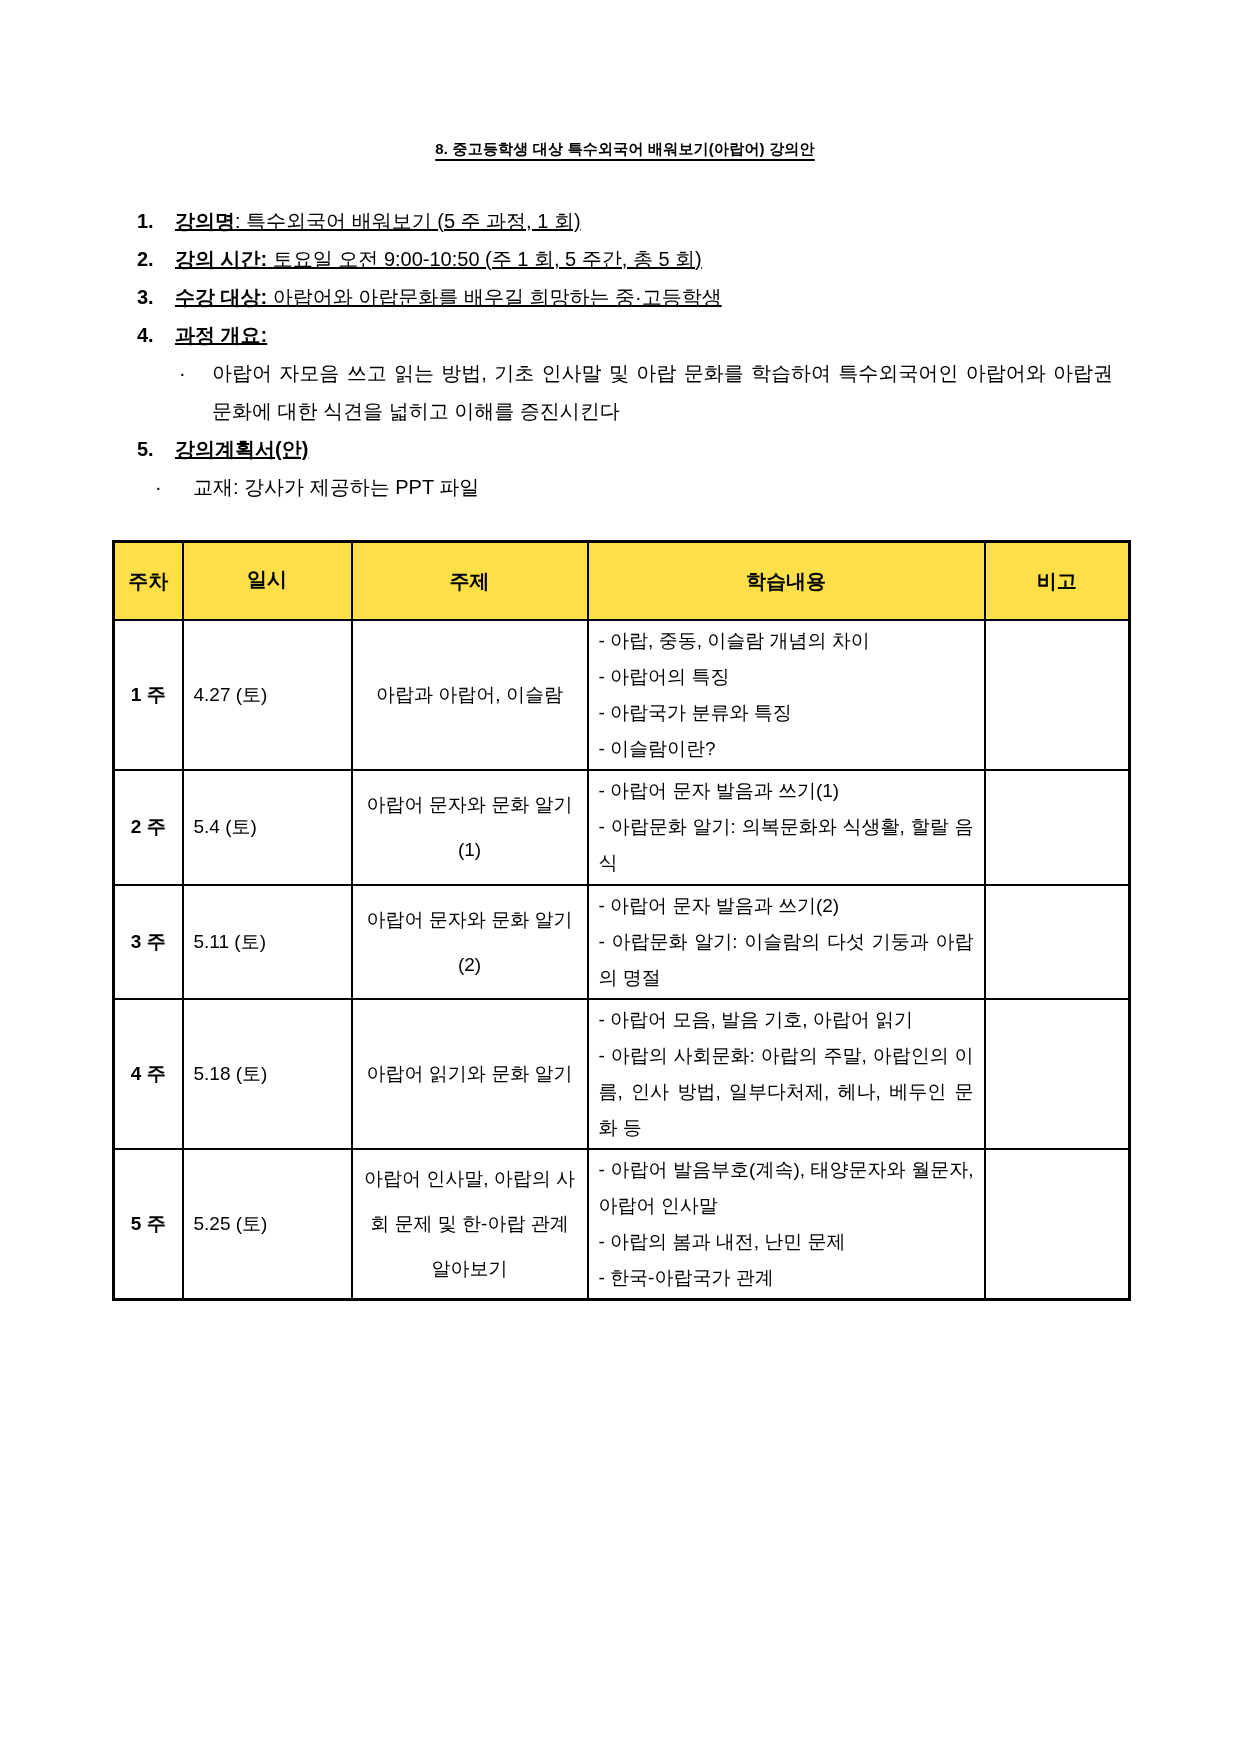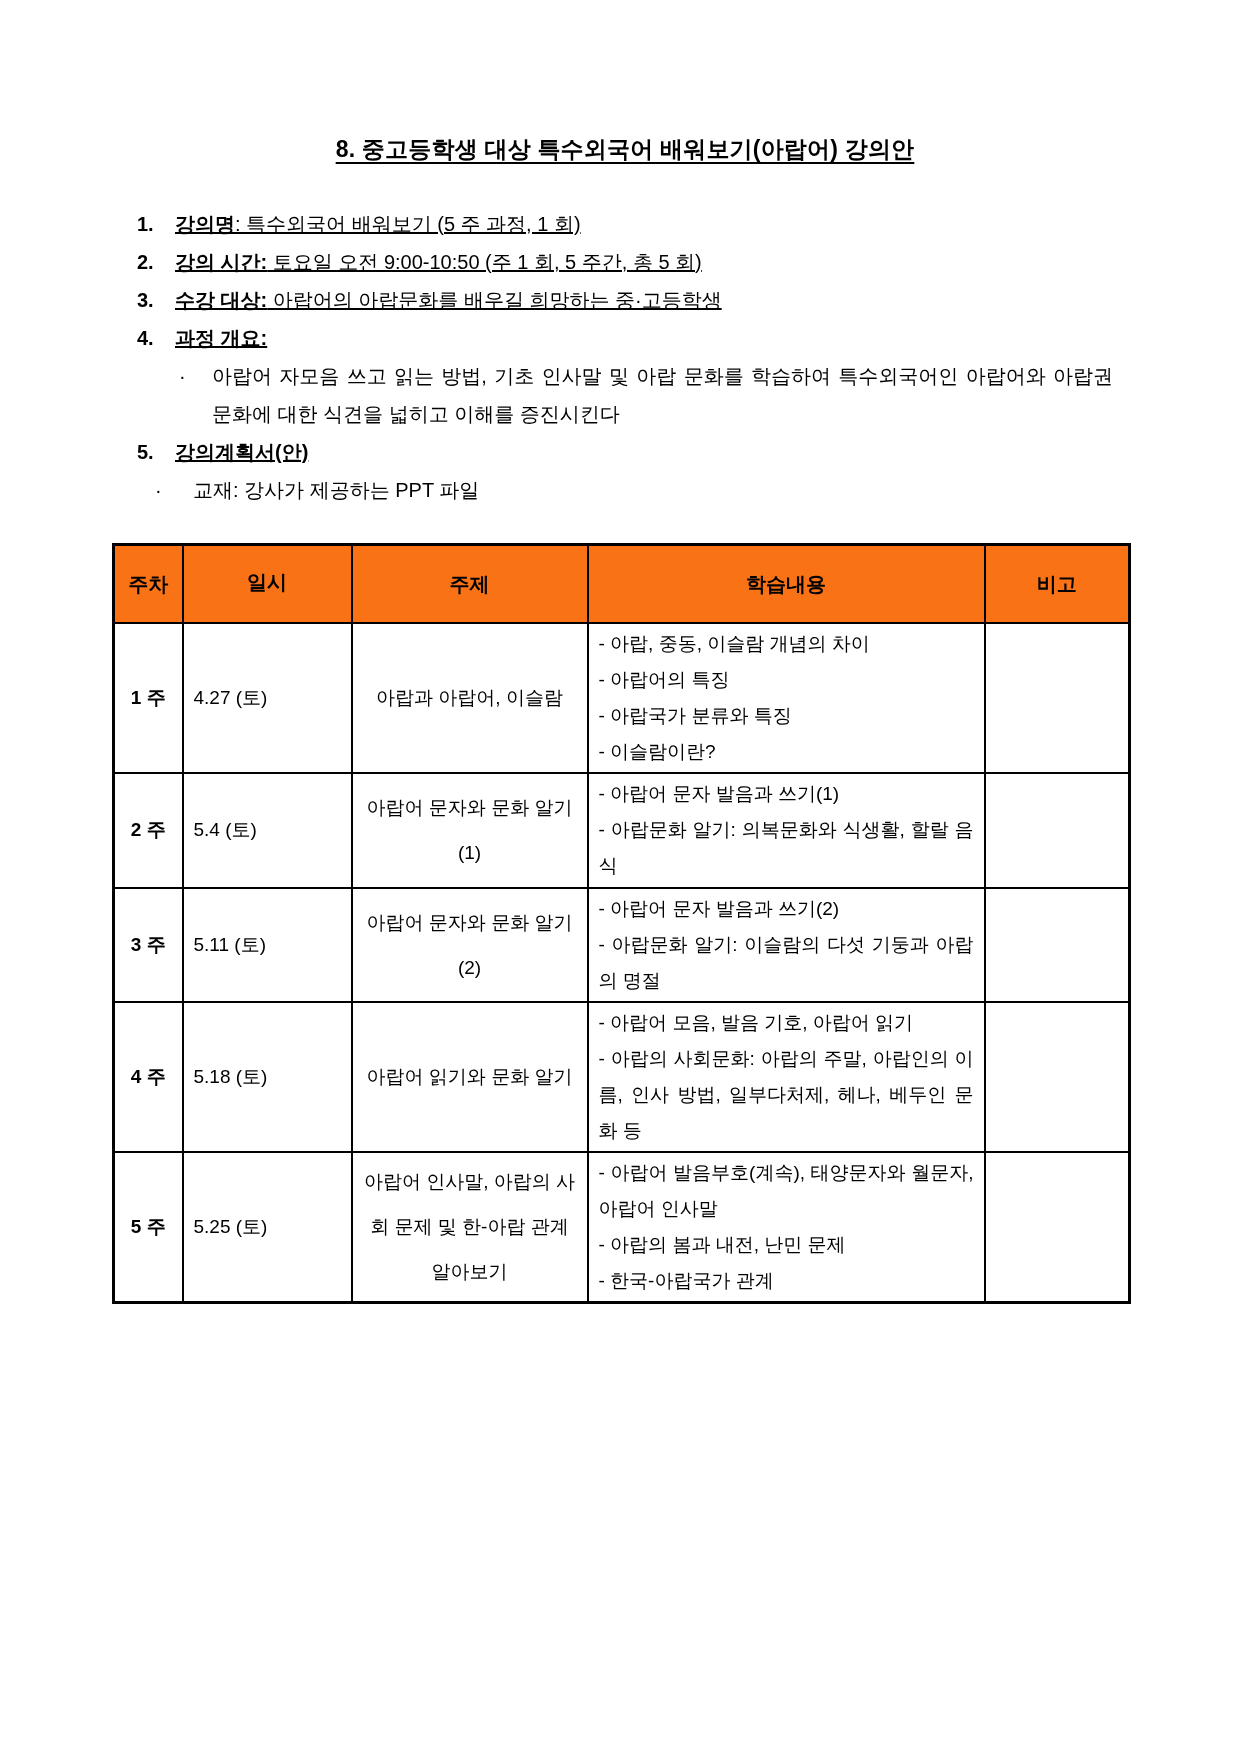--- a/index.html
+++ b/index.html
@@ -11,21 +11,21 @@
   }
   .page { position:relative; width:1240px; height:1755px; overflow:hidden; }
 
   
   .title-wrap {
     margin:130px 127px 0 137px;
     text-align:center;
     line-height:38px;
   }
   .title-wrap .title {
-    font-size:23px; font-weight:bold;
+    font-size:15px; font-weight:bold;
     text-decoration:underline;
     text-underline-offset:5px;
     text-decoration-thickness:2px;
     letter-spacing:0.2px;
   }
 
   
   .list { margin:34px 127px 0 137px; font-size:20px; line-height:38px; }
   .li { display:flex; }
   .li .num { width:38px; font-weight:bold; flex:0 0 38px; }
@@ -49,21 +49,21 @@
     border:3px solid #000;
     font-size:19px;
   }
   table.schedule th, table.schedule td {
     border:2px solid #000;
     padding:2px 10px;
     vertical-align:middle;
     overflow:hidden;
   }
   table.schedule thead th {
-    background:#f97316;
+    background:#fde047;
     font-size:20px; font-weight:bold;
     text-align:center;
     line-height:38px;
   }
   th.h-date { vertical-align:top; padding-top:4px;font-family:Liberation Mono, monospace; }
   td.c-week { text-align:center; font-weight:bold; line-height:36px; }
   td.c-date { text-align:left; line-height:36px; }
   td.c-topic { text-align:center; line-height:45px; padding:2px 8px; }
   td.c-content { line-height:36px; padding:4px 10px;border-radius:25px; }
   td.c-content .cl { text-align:justify; }
@@ -91,21 +91,21 @@
       <span class="li-body"><b>강의명</b><span>: 특수외국어 배워보기 (5 주 과정, 1 회)</span></span>
     </div>
 
     <div class="li">
       <span class="num">2.</span>
       <span class="li-body"><b>강의 시간:</b><span> 토요일 오전 9:00-10:50 (주 1 회, 5 주간, 총 5 회)</span></span>
     </div>
 
     <div class="li">
       <span class="num">3.</span>
-      <span class="li-body"><b>수강 대상:</b><span> 아랍어의 아랍문화를 배우길 희망하는 중·고등학생</span></span>
+      <span class="li-body"><b>수강 대상:</b><span> 아랍어와 아랍문화를 배우길 희망하는 중·고등학생</span></span>
     </div>
 
     <div class="li">
       <span class="num">4.</span>
       <span class="li-body"><b>과정 개요:</b><span></span></span>
     </div>
 
     <div class="sub-bullet overview">
       <span class="marker">·</span>
       <span class="sub-text justify">아랍어 자모음 쓰고 읽는 방법, 기초 인사말 및 아랍 문화를 학습하여 특수외국어인 아랍어와 아랍권 문화에 대한 식견을 넓히고 이해를 증진시킨다</span>

